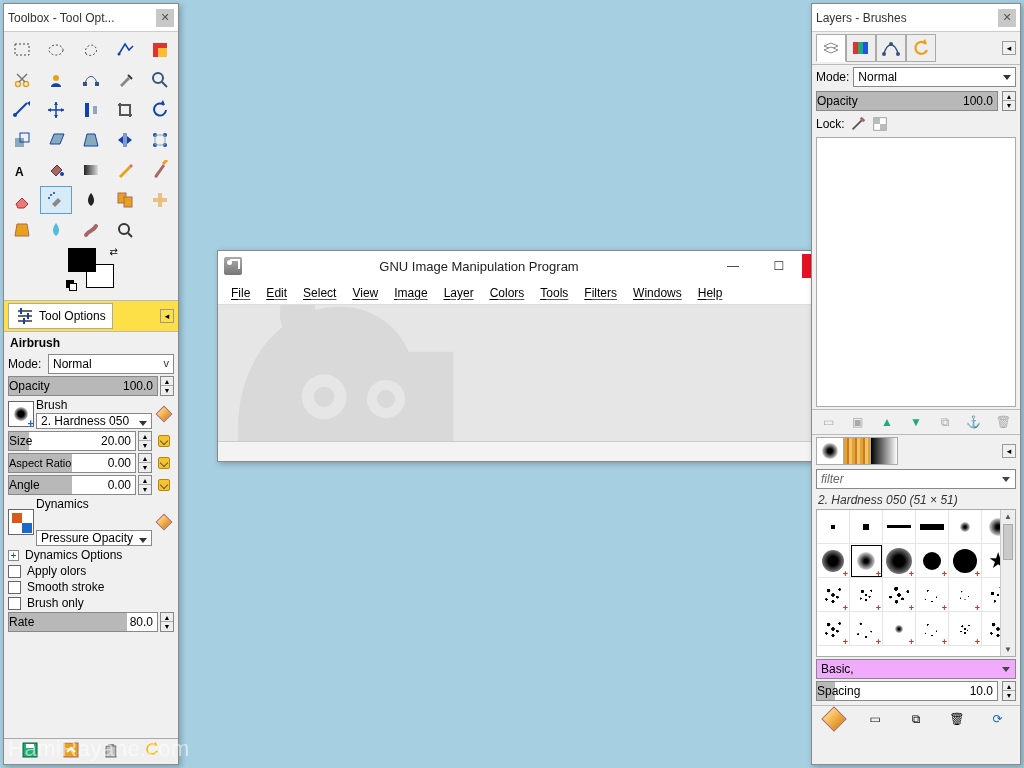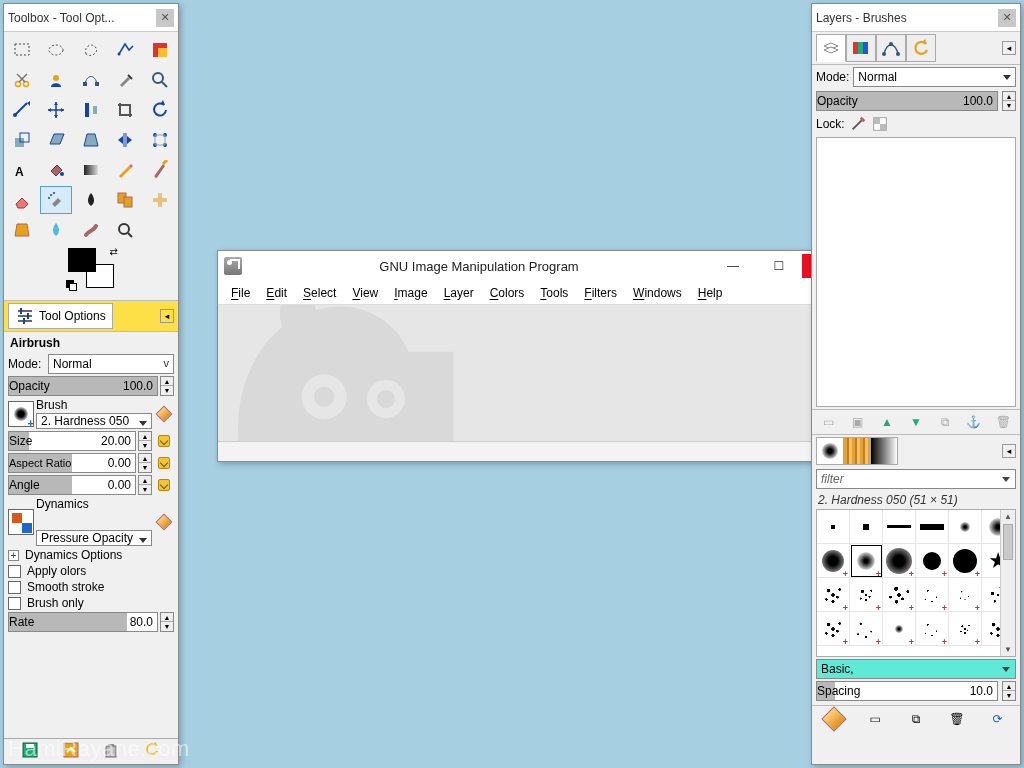--- a/index.html
+++ b/index.html
@@ -62,21 +62,21 @@
 .dyn-prev::before{content:"";position:absolute;left:3px;top:3px;width:10px;height:10px;background:#d85a1a;}
 .dyn-prev::after{content:"";position:absolute;right:1px;bottom:1px;width:10px;height:10px;background:#1b6acb;}
 .chk{width:13px;height:13px;border:1px solid #666;background:#fff;}
 .expand{width:11px;height:11px;border:1px solid #888;display:inline-flex;align-items:center;justify-content:center;font-size:10px;color:#14a;margin-right:4px;background:#fff;}
 .bottom-row{position:absolute;left:0;right:0;bottom:0;height:26px;border-top:1px solid #aaa;display:flex;align-items:center;justify-content:space-around;padding:0 6px;background:#f0f0f0;}
 .bottom-ico{width:16px;height:16px;}
 
 
 #mainwin { left:177px; top:250px; width:632px; height:212px;margin-left:40px; }
 .menubar{height:24px;background:#fff;border-bottom:1px solid #ddd;display:flex;align-items:center;padding:0 6px;gap:2px;}
-.menuitem{padding:2px 7px;text-decoration-color:#555;text-underline-offset:2px;}
+.menuitem{padding:2px 7px;text-decoration:underline;text-decoration-color:#555;text-underline-offset:2px;}
 .canvas-bg{flex:1;background:#e6e6e6;position:relative;overflow:hidden;height:136px;}
 .wilber{position:absolute;left:8px;top:-32px;width:230px;height:180px;opacity:.55;}
 .statusbar{height:20px;border-top:1px solid #ccc;background:#f3f3f3;}
 
 
 #rpanel { right:3px; top:3px; width:210px; height:762px; background:#f0f0f0;}
 .tabrow{display:flex;align-items:center;gap:0;padding:2px 4px;border-bottom:1px solid #bbb;}
 .tabbtn{width:30px;height:28px;border:1px solid #aaa;display:flex;align-items:center;justify-content:center;background:#eee;}
 .tabbtn.active{background:#fff;border-bottom-color:#fff;}
 .field-row{display:flex;align-items:center;gap:4px;padding:2px 4px;}
@@ -103,21 +103,21 @@
 .pix{width:4px;height:4px;background:#000;}
 .hline{width:24px;height:3px;background:#000;}
 .hard{width:18px;height:18px;border-radius:50%;background:#000;}
 .star{font-size:22px;line-height:1;}
 .splat{width:22px;height:22px;background:radial-gradient(circle,#000 0%,#000 10%,transparent 11%),radial-gradient(circle at 30% 30%,#000 0%,#000 8%,transparent 9%),radial-gradient(circle at 70% 60%,#000 0%,#000 6%,transparent 7%),radial-gradient(circle at 50% 80%,#000 0%,#000 7%,transparent 8%),radial-gradient(circle at 20% 70%,#000 0%,#000 5%,transparent 6%),radial-gradient(circle at 80% 25%,#000 0%,#000 5%,transparent 6%);}
 .sparse{width:22px;height:22px;background:radial-gradient(circle at 30% 30%,#000 0%,#000 4%,transparent 5%),radial-gradient(circle at 70% 60%,#000 0%,#000 3%,transparent 4%),radial-gradient(circle at 50% 80%,#000 0%,#000 3%,transparent 4%),radial-gradient(circle at 20% 70%,#000 0%,#000 3%,transparent 4%);}
 .cell-scroll{position:absolute;right:0;top:0;bottom:0;width:15px;background:#eee;border-left:1px solid #ccc;}
 .cell-scroll::before{content:"";position:absolute;left:2px;right:2px;top:14px;height:34px;background:#c9c9c9;border:1px solid #aaa;}
 .cell-scroll .up,.cell-scroll .dn{position:absolute;left:0;right:0;height:13px;display:flex;align-items:center;justify-content:center;font-size:8px;color:#555;}
 .cell-scroll .up{top:0;} .cell-scroll .dn{bottom:0;}
-.preset-row{margin:2px 4px 0 4px;border:1px solid #888;background:#5eead4;height:20px;display:flex;align-items:center;padding:0 4px;position:relative;}
+.preset-row{margin:2px 4px 0 4px;border:1px solid #888;background:#f0abfc;height:20px;display:flex;align-items:center;padding:0 4px;position:relative;}
 .preset-row::after{content:"";position:absolute;right:5px;top:7px;border-left:4px solid transparent;border-right:4px solid transparent;border-top:5px solid #444;}
 .brush-actions{display:flex;justify-content:space-around;padding:4px 2px 2px 2px;border-top:1px solid #bbb;margin-top:4px;}
 .brush-actions span{width:18px;height:18px;display:flex;align-items:center;justify-content:center;}
 
 .watermark{position:absolute;left:8px;bottom:6px;color:rgba(255,255,255,.55);font-size:22px;letter-spacing:.5px;font-weight:300;}
 
 
 .ic{width:20px;height:20px;display:block;}
 </style>
 </head>

